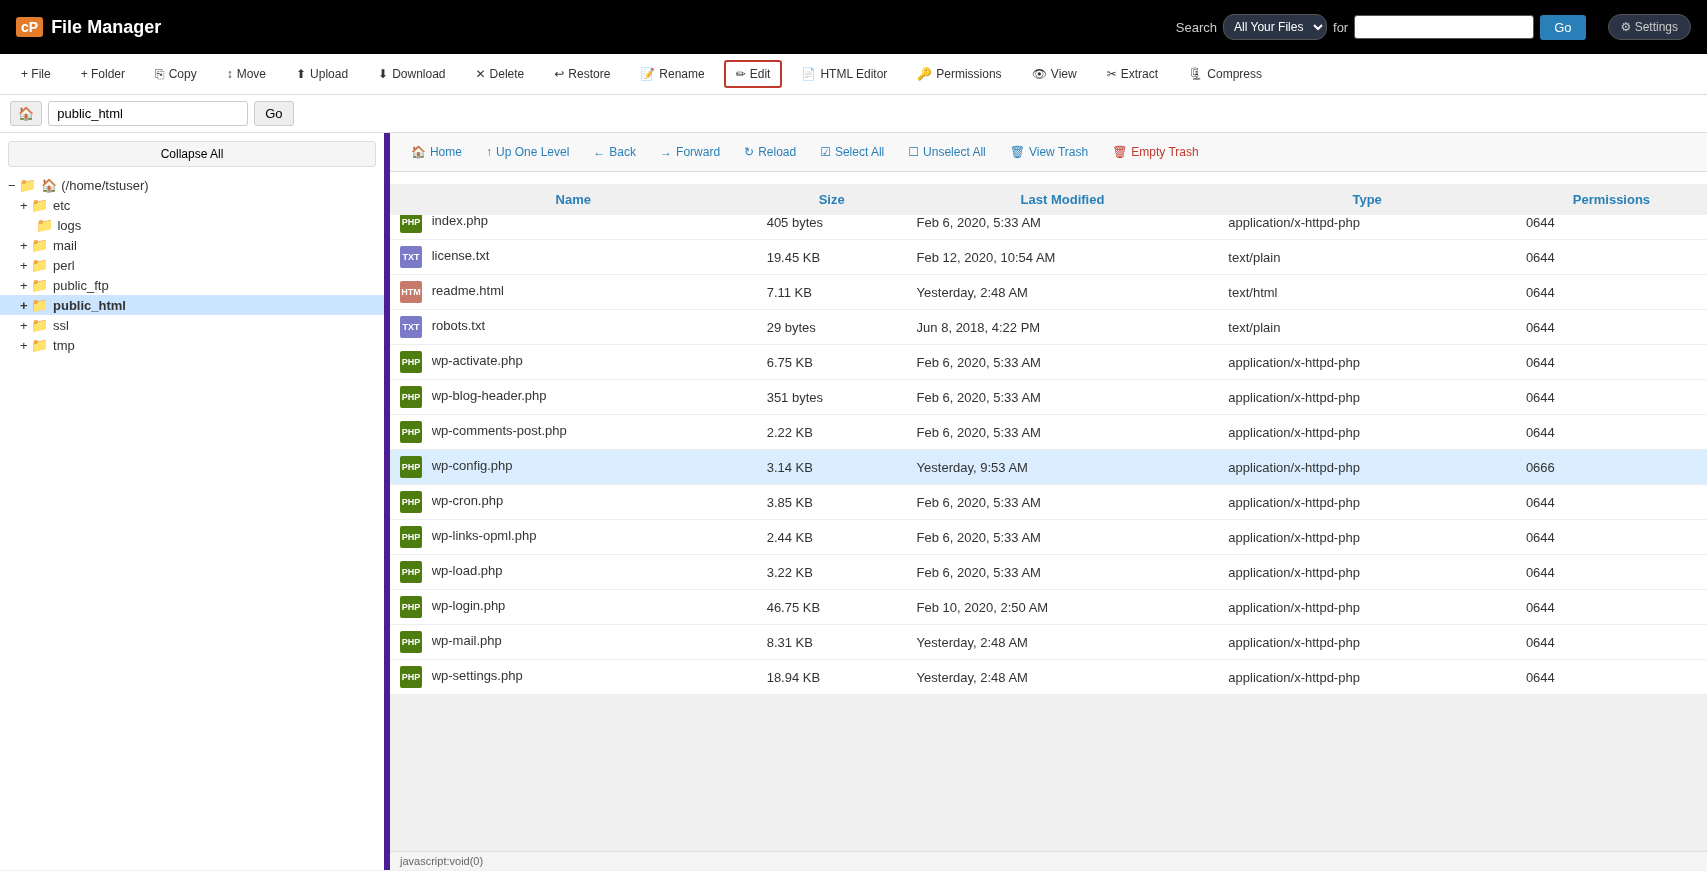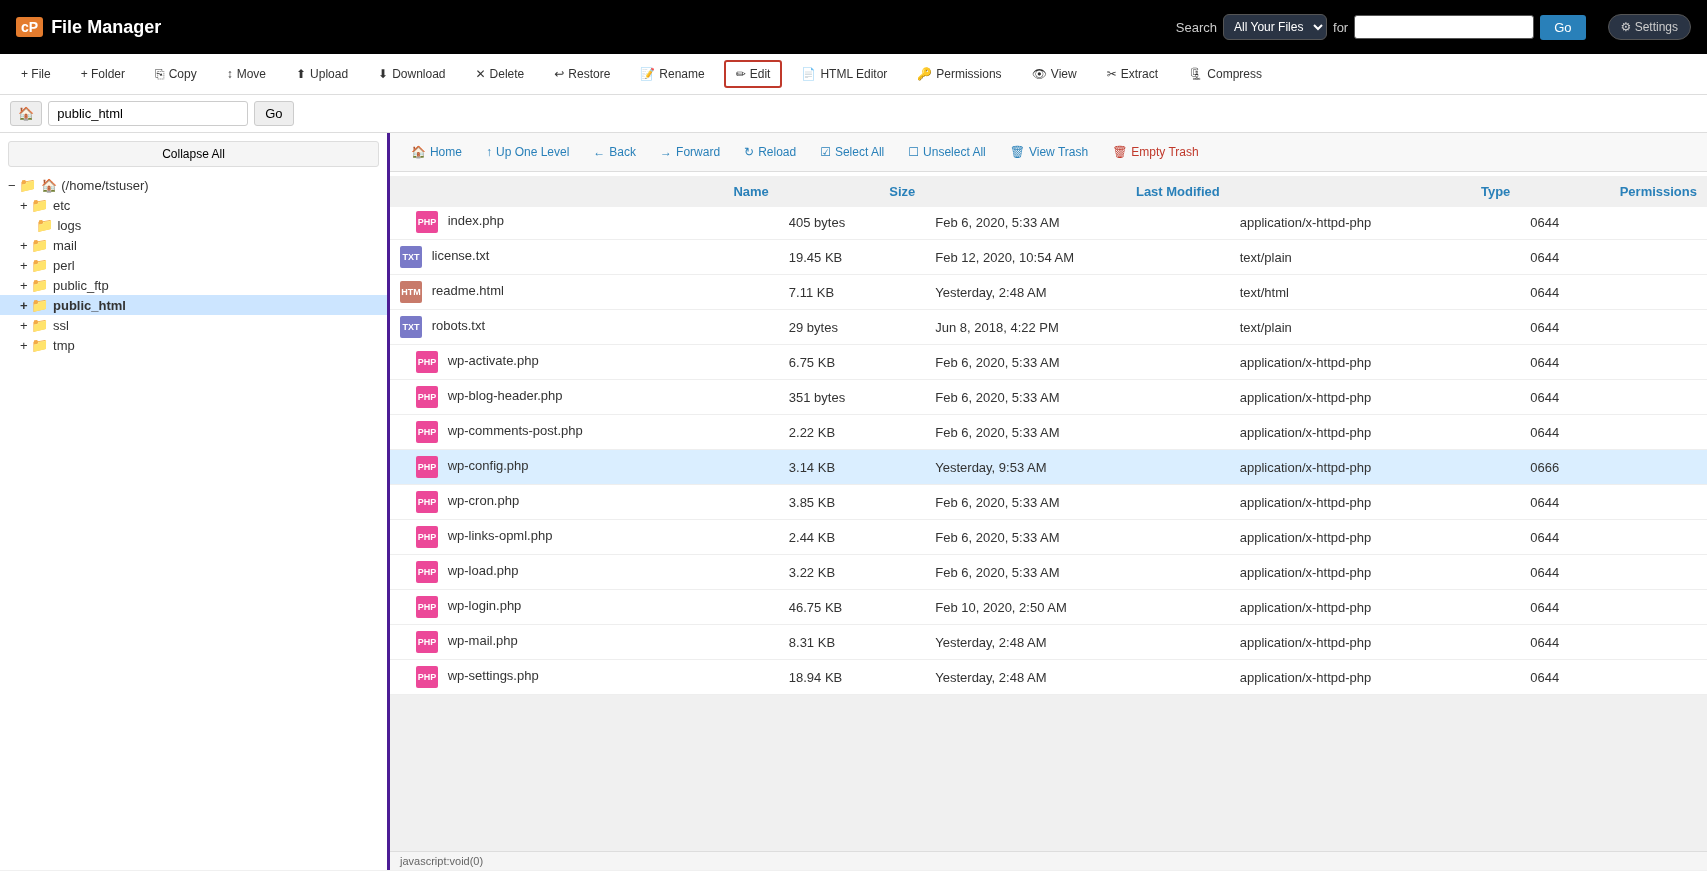--- a/index.html
+++ b/index.html
@@ -32,21 +32,21 @@
     }
     .search-area {
       display: flex;
       align-items: center;
       gap: 6px;
       color: #ccc;
       font-size: 13px;
     }
     .search-area select {
       padding: 4px 6px;
-      border-radius: 6px;
+      border-radius: 11px;
       border: 1px solid #555;
       background: #2a3444;
       color: #fff;
       font-size: 12px;
     }
     .search-area input {
       padding: 4px 8px;
       border-radius: 3px;
       border: 1px solid #555;
       background: #fff;
@@ -140,21 +140,21 @@
       display: flex;
       height: calc(100vh - 54px - 42px - 38px);
       min-height: 600px;
     }
 
     
     .sidebar {
       width: 390px;
       min-width: 390px;
       background: #fff;
-      border-right: 3px solid #4c1d95;
+      border-right: 6px solid #4c1d95;
       overflow-y: auto;
       padding: 8px 0;
     }
     .collapse-all-btn {
       width: calc(100% - 16px);
       margin: 0 8px 8px;
       background: #f5f5f5;
       border: 1px solid #ddd;
       border-radius: 3px;
       padding: 5px;
@@ -213,26 +213,26 @@
     }
     table {
       width: 100%;
       border-collapse: collapse;
       background: #fff;
     }
     thead th {
       background: #f0f0f0;
       border-bottom: 2px solid #ddd;
       padding: 8px 10px;
-      text-align: right;
+      text-align: center;
       font-size: 13px;
       color: #2980b9;
       font-weight: bold;
       position: sticky;
-      top: 4px;
+      top: 12px;
       z-index: 1;
     }
     tbody tr {
       border-bottom: 1px solid #eee;
     }
     tbody tr.selected-row { background: #daeeff; }
     tbody td {
       padding: 6px 10px;
       font-size: 13px;
       color: #333;
@@ -245,21 +245,21 @@
       color: #fff;
       border-radius: 2px;
       font-size: 9px;
       display: inline-flex;
       align-items: center;
       justify-content: center;
       margin-right: 6px;
       font-weight: bold;
       vertical-align: middle;
     }
-    .file-icon.php { background: #ec4899; margin-left: 16px; }
+    .file-icon.php { background: #4d7c0f; }
     .file-icon.txt { background: #7a7ac8; }
     .file-icon.html { background: #c87a6a; }
     .status-bar {
       background: #f5f5f5;
       border-top: 1px solid #ddd;
       padding: 3px 10px;
       font-size: 11px;
       color: #666;
       margin-top: 22px;
     }

